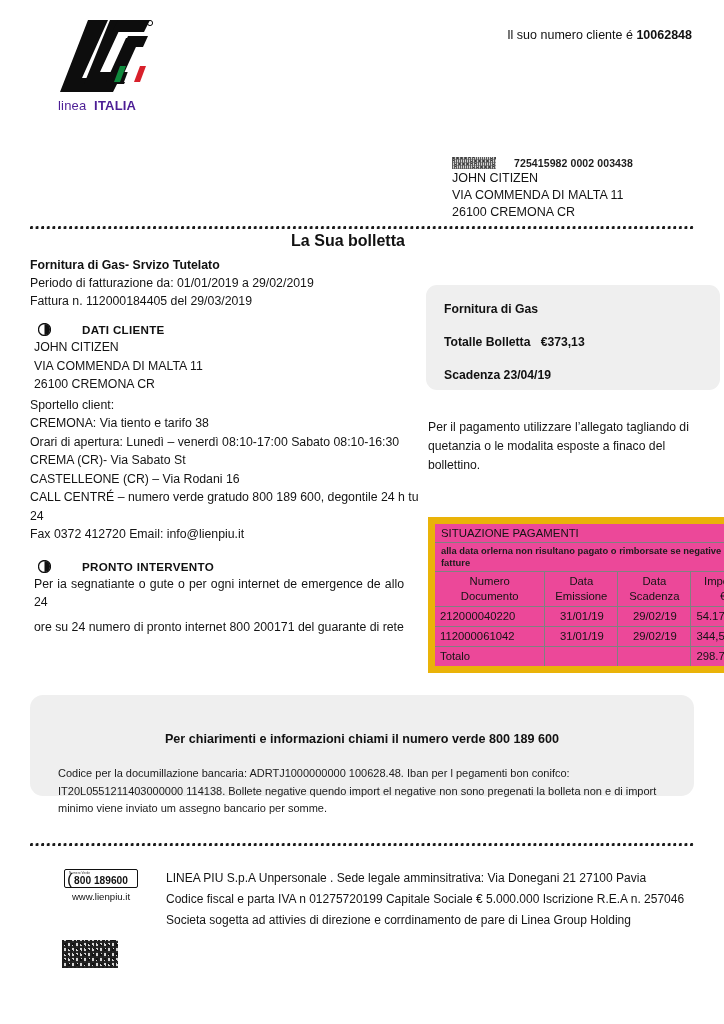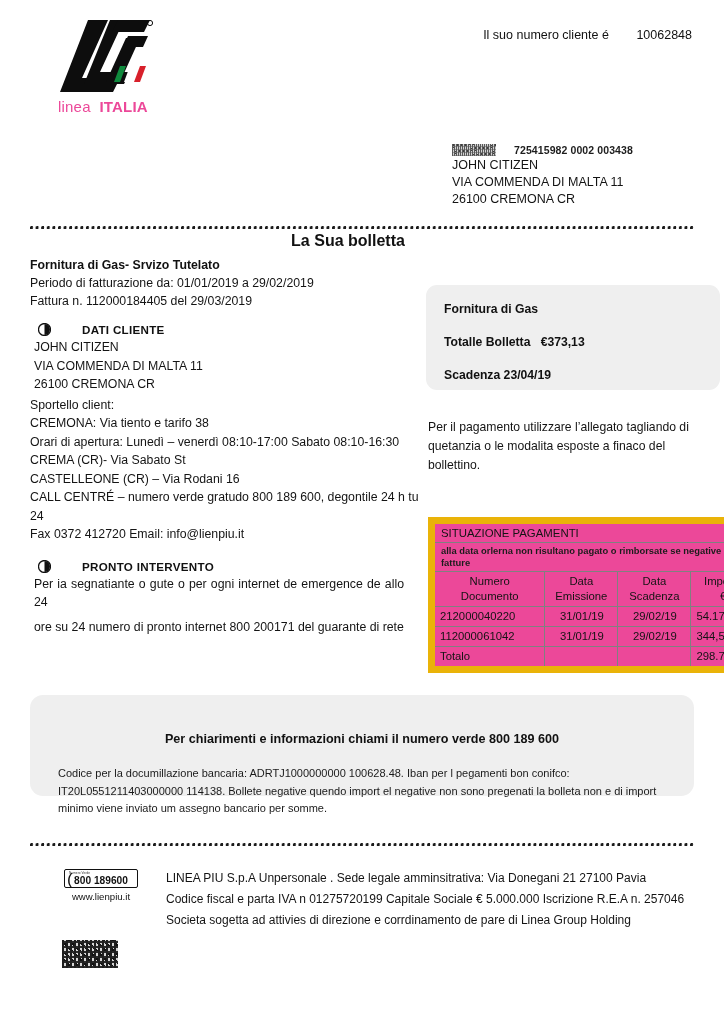--- a/index.html
+++ b/index.html
@@ -18,33 +18,33 @@
   .page { position: relative; width: 724px; height: 1024px; }
 
   
   .header { position: absolute; left: 0; top: 0; width: 724px; height: 130px; }
 
   .logo-wrap { position: absolute; left: 58px; top: 16px; width: 112px; height: 100px; }
   .logo-mark { position: relative; width: 96px; height: 80px; }
   .logo-mark svg { display: block; }
   .logo-word {
     position: absolute; left: 0px; top: 82px;
-    font-size: 15px; letter-spacing: .2px; color: #ec4899;
+    font-size: 13px; letter-spacing: .2px; color: #4c1d95;
     font-family: "Liberation Sans", sans-serif; white-space: nowrap;
   }
   .logo-word b { font-weight: 700; }
 
   .cust-no {
     position: absolute; right: 32px; top: 28px;
     font-size: 12.5px; color: #111; white-space: nowrap;
   }
-  .cust-no .num { font-weight: 400; margin-left: 24px; }
-
-  
-  .addr { position: absolute; left: 452px; top: 143px; width: 270px; }
+  .cust-no .num { font-weight: 700; }
+
+  
+  .addr { position: absolute; left: 452px; top: 156px; width: 270px; }
   .addr-top { display: flex; align-items: center; gap: 18px; height: 14px; }
   .addr-code {
     width: 44px; height: 12px;
     background-image:
       repeating-linear-gradient(90deg, #4a4a4a 0 1px, transparent 1px 2px),
       repeating-linear-gradient(0deg, #8d8d8d 0 1px, transparent 1px 3px),
       repeating-linear-gradient(72deg, #2f2f2f 0 1px, transparent 1px 4px);
     background-color: #cfcfcf;
     opacity: .92;
   }

